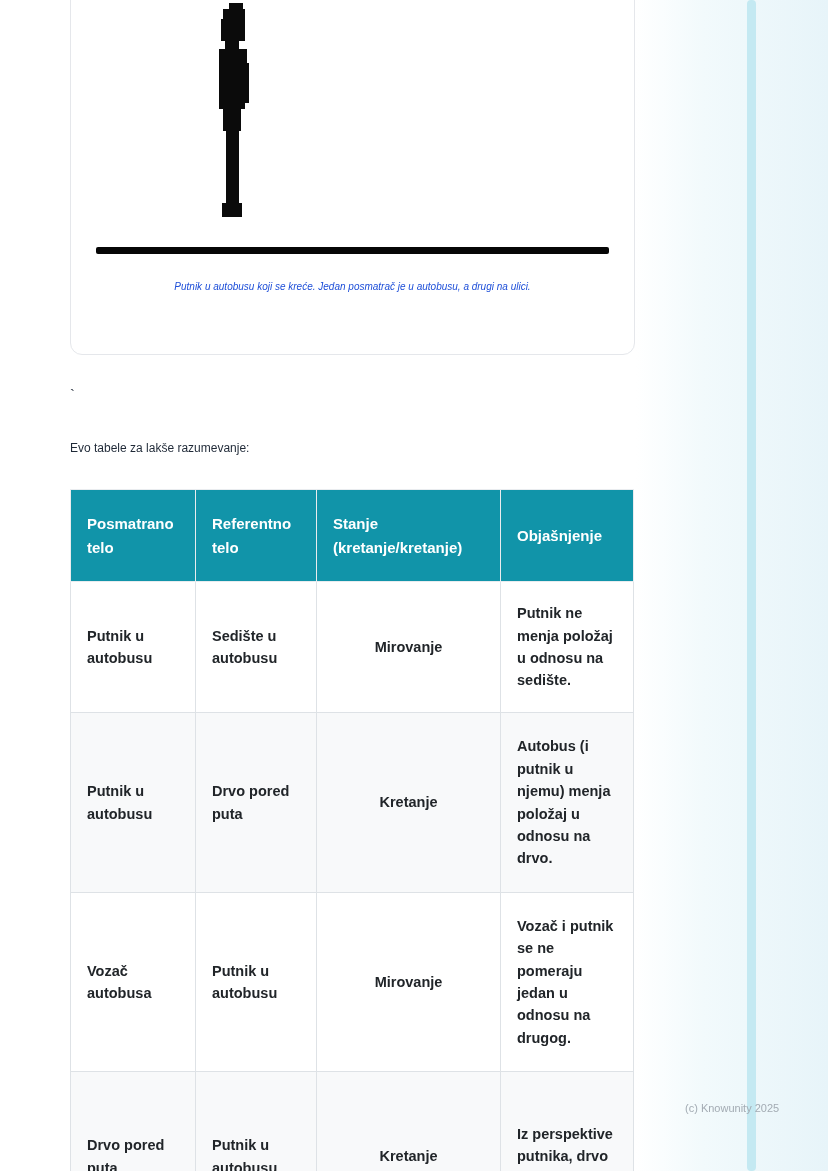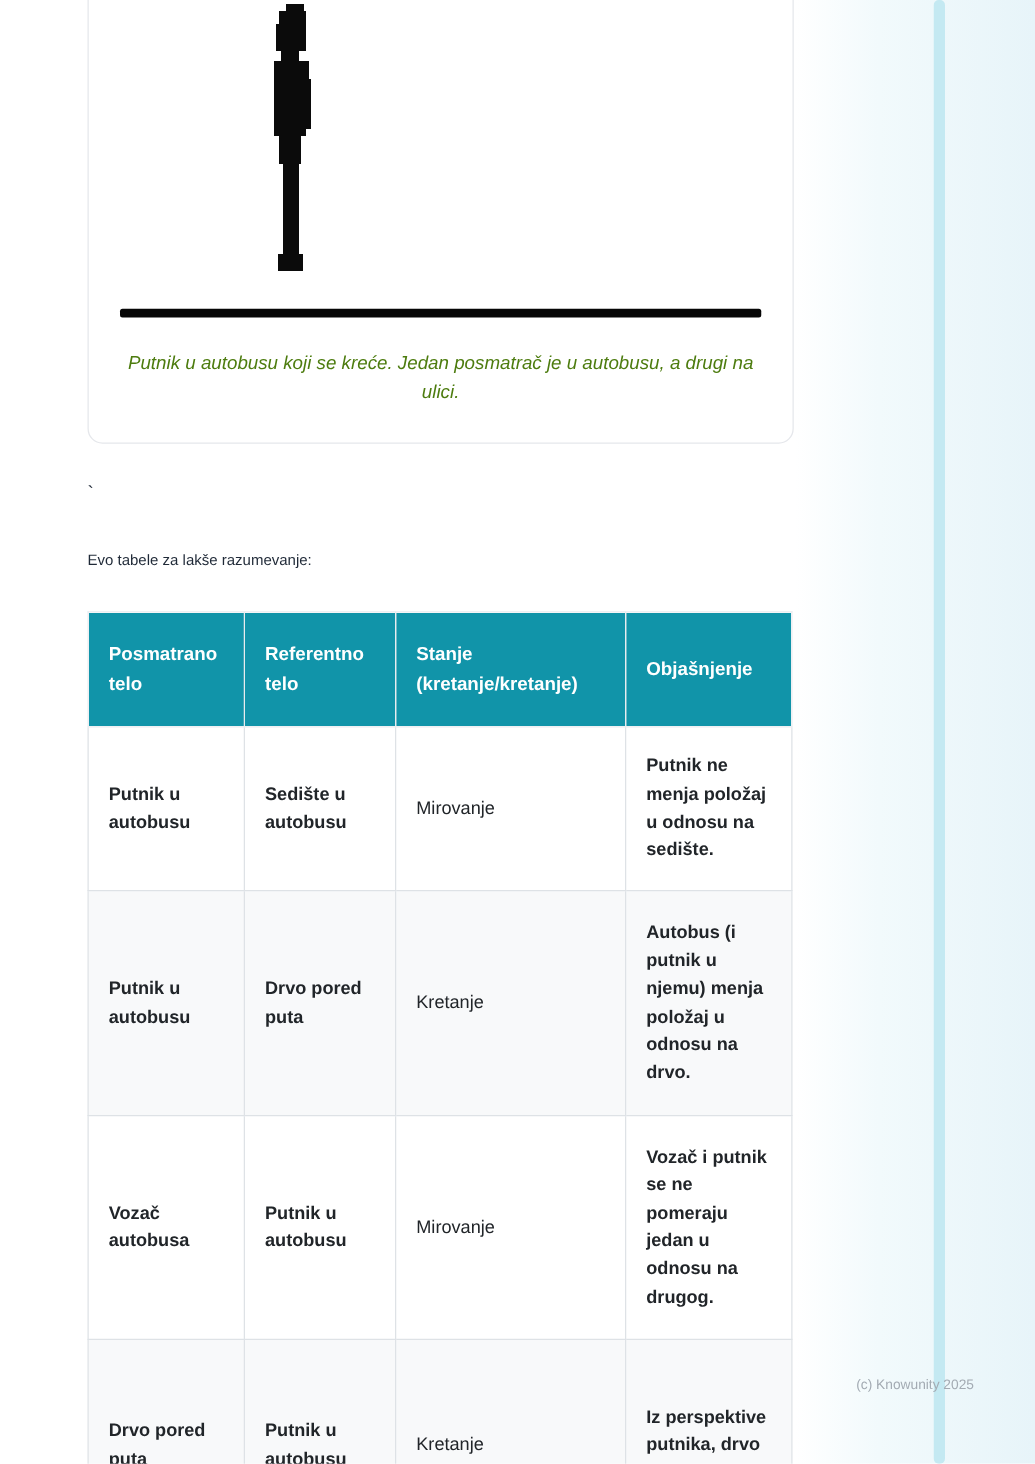--- a/index.html
+++ b/index.html
@@ -31,22 +31,22 @@
     position:absolute;left:23px;top:46px;width:517px;height:266px;
     background:#ffffff;overflow:hidden;
   }
   .person{position:absolute;left:105px;top:8px;}
   .ground{
     position:absolute;left:2px;top:252px;width:513px;height:7px;
     background:#060606;border-radius:2px;
   }
   .caption{
     position:absolute;left:23px;top:330px;width:517px;
-    text-align:center;font-style:italic;color:#4d7c0f;
-    font-size:15px;line-height:1.55;
+    text-align:center;font-style:italic;color:#1d4ed8;
+    font-size:10px;line-height:1.55;
   }
 
   .backtick{
     position:absolute;left:70px;top:386px;
     font-size:15px;color:#1f2937;
   }
   .intro{
     position:absolute;left:70px;top:441px;
     font-size:12px;color:#1f2937;
   }
@@ -65,21 +65,21 @@
     line-height:1.55;
     box-sizing:border-box;
     overflow:hidden;
     font-weight:bold;
   }
   table.cmp th{
     background:#1194a9;color:#ffffff;font-weight:600;
     font-size:15px;border-color:#e9ecef;
   }
   table.cmp tr:nth-child(even) td{background:#f8f9fa;}
-  table.cmp td:nth-child(3){font-weight:400;}
+  table.cmp td:nth-child(3){font-weight:700;text-align:center;}
   tr.h-row{height:92px;}
   tr.r1{height:131px;}
   tr.r2{height:180px;}
   tr.r3{height:179px;}
   tr.r4{height:170px;}
 
   .watermark{
     position:absolute;left:685px;top:1102px;
     font-size:11px;color:#a3abb3;white-space:nowrap;
   }

